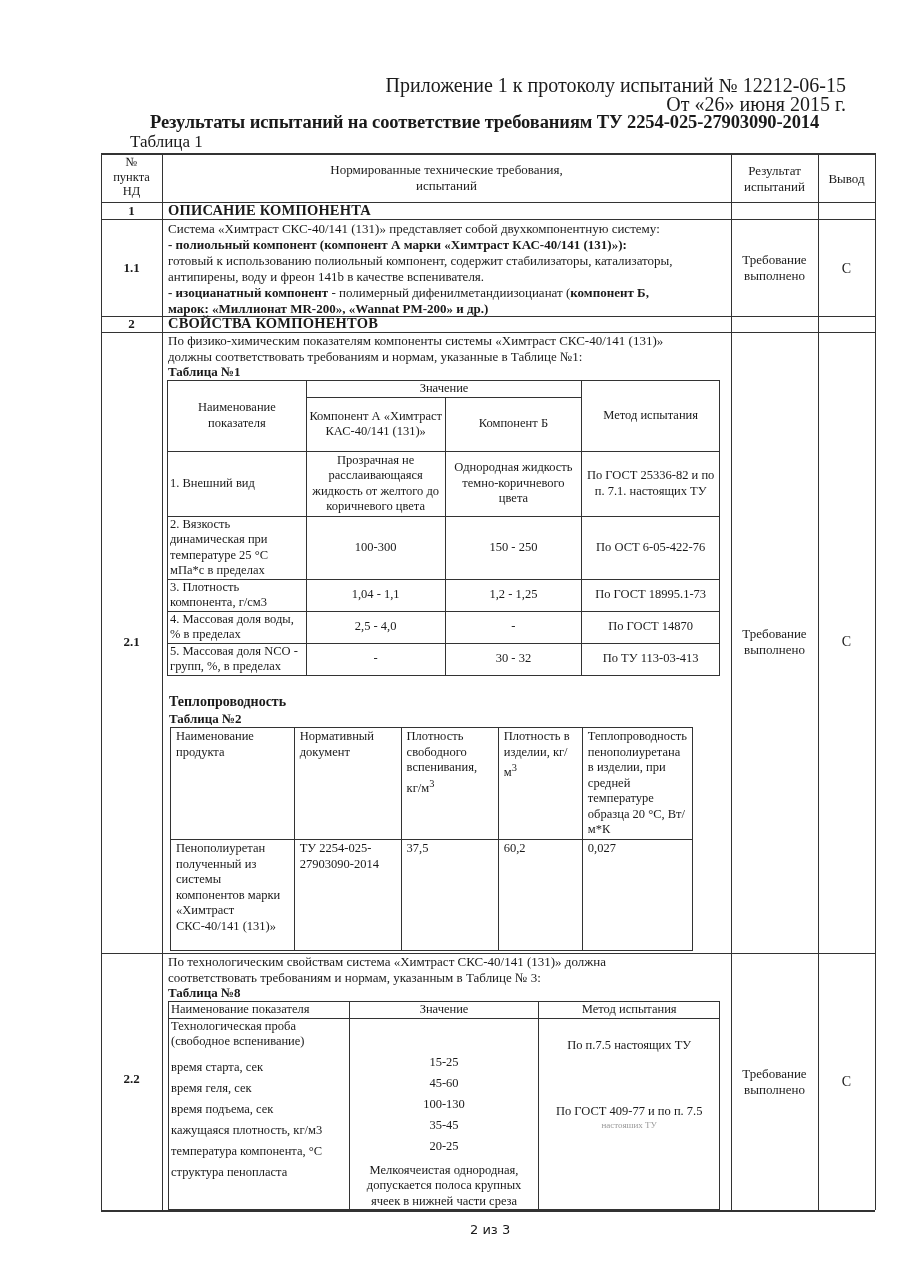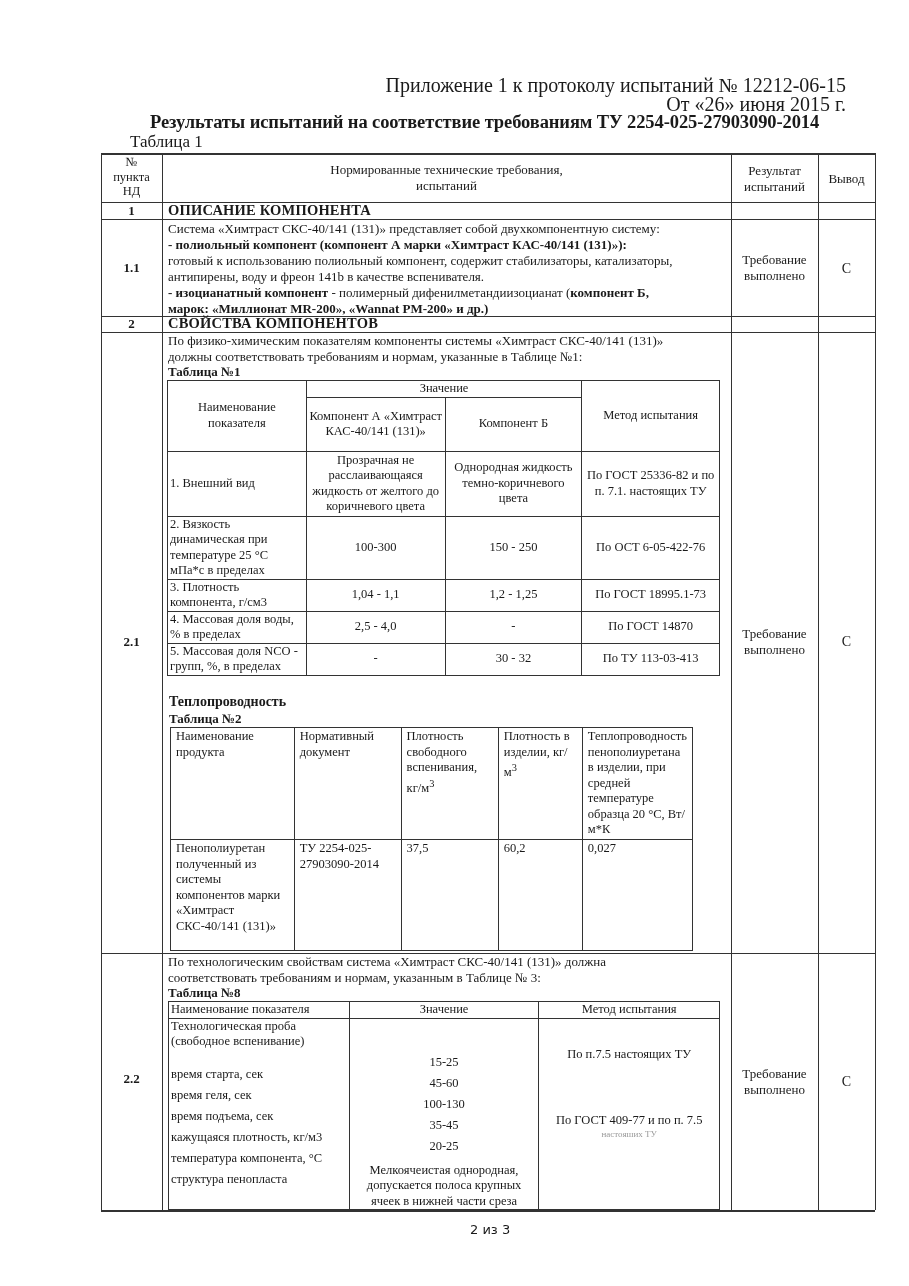--- a/index.html
+++ b/index.html
@@ -193,38 +193,38 @@
   <tbody>
       <tr style="height:16px;">
     <td class="lft">Наименование показателя</td>
     <td class="c">Значение</td>
     <td class="c">Метод испытания</td>
   </tr>
   <tr style="height:190px;">
     <td style="vertical-align:top; line-height:15.5px;">
       <div>Технологическая проба</div>
       <div>(свободное вспенивание)</div>
-      <div style="margin-top:14px; line-height:21px;">
+      <div style="margin-top:7px; line-height:21px;">
         <div>время старта, сек</div>
         <div>время геля, сек</div>
         <div>время подъема, сек</div>
         <div>кажущаяся плотность, кг/м3</div>
         <div>температура компонента, °С</div>
         <div>структура пенопласта</div>
       </div>
     </td>
     <td class="c" style="vertical-align:top; padding-top:33px; line-height:21px;">
       <div>15-25</div>
       <div>45-60</div>
       <div>100-130</div>
       <div>35-45</div>
       <div>20-25</div>
       <div style="line-height:15.5px; margin-top:6px;">Мелкоячеистая однородная, допускается полоса крупных ячеек в нижней части среза</div>
     </td>
-    <td class="c" style="vertical-align:top; padding-top:25px; line-height:21px;">
+    <td class="c" style="vertical-align:top; padding-top:16px; line-height:21px;">
       <div>По п.7.5 настоящих ТУ</div>
       <div style="height:42px;"></div>
       <div style="margin-top:3px;">По ГОСТ 409-77 и по п. 7.5</div>
       <div class="faint" style="line-height:6px; height:6px; overflow:hidden;">настоящих ТУ</div>
     </td>
   </tr>
 </tbody>
   </table>
 
 <div class="abs c s13" style="left:731px; top:1066px; width:87px;">

